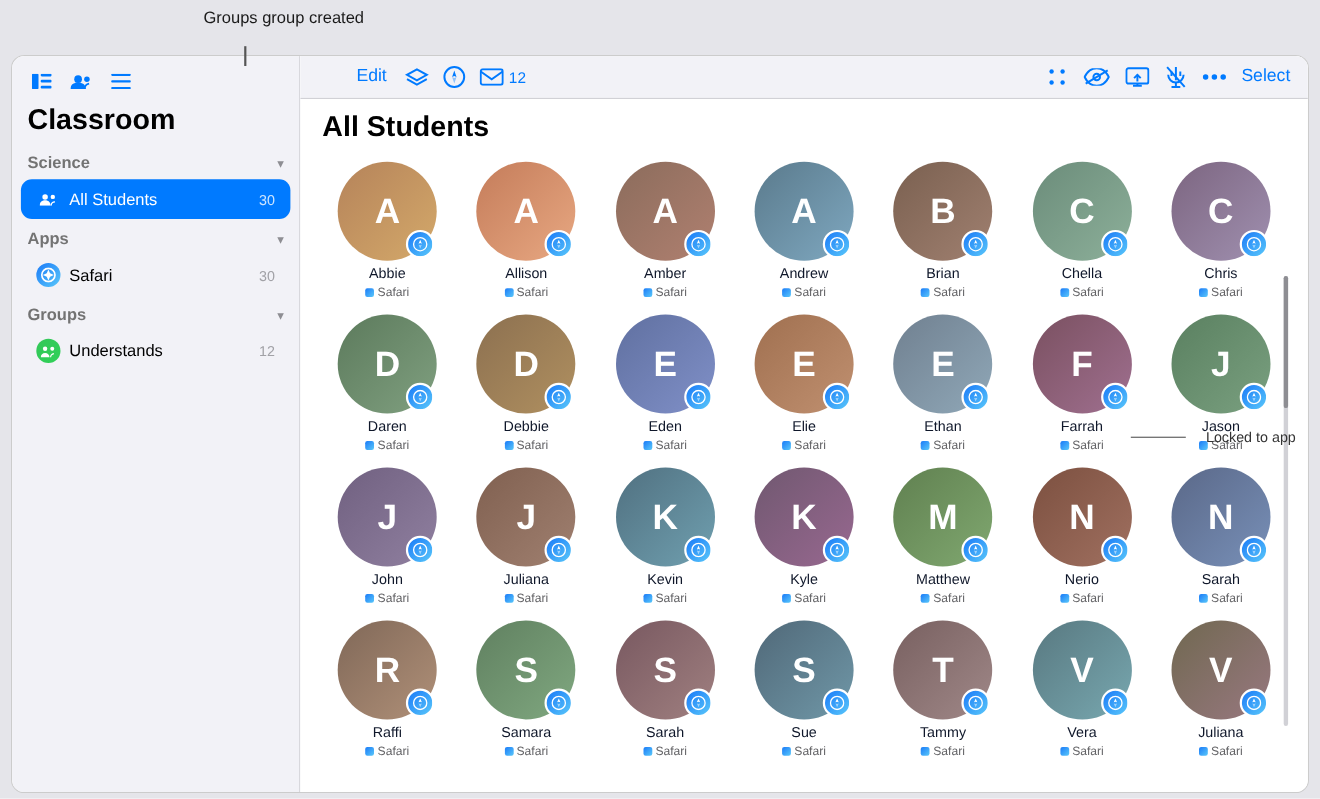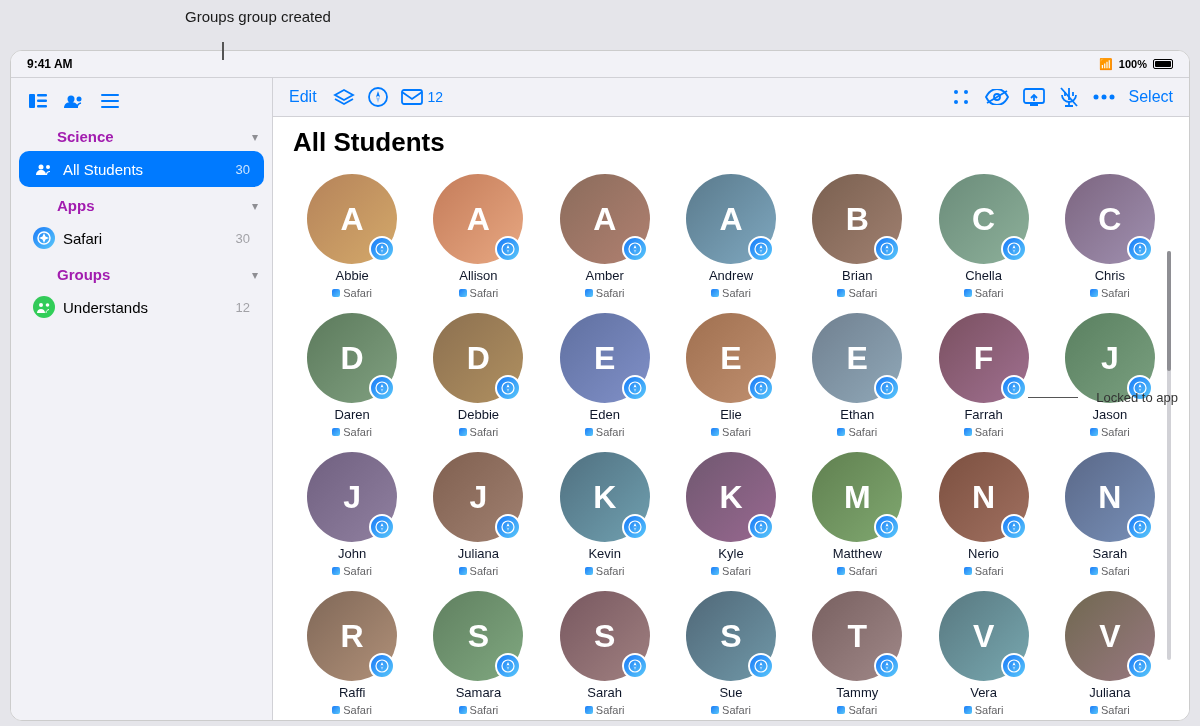--- a/index.html
+++ b/index.html
@@ -109,22 +109,21 @@
 
     .section-header {
       display: flex;
       justify-content: space-between;
       align-items: center;
       padding: 8px 14px 4px;
     }
     .section-title {
       font-size: 15px;
       font-weight: 600;
-      color: #a21caf;
-      margin-left: 32px;
+      color: #737373;
     }
     .section-chevron {
       color: #8e8e93;
       font-size: 12px;
     }
 
     .sidebar-item {
       display: flex;
       align-items: center;
       padding: 7px 14px;
@@ -205,20 +204,21 @@
       display: flex;
       align-items: center;
       gap: 14px;
     }
 
     .edit-btn {
       color: #007aff;
       font-size: 16px;
       cursor: pointer;
       margin-right: 16px;
+      margin-left: 35px;
     }
     .toolbar-icon {
       color: #007aff;
       font-size: 18px;
       cursor: pointer;
       display: flex;
       align-items: center;
       gap: 2px;
     }
     .toolbar-icon.badge {
@@ -392,30 +392,20 @@
     }
   </style>
 </head>
 <body>
 
 <div class="tooltip-label">Groups group created</div>
 <div class="tooltip-arrow"></div>
 
 <div class="ipad-frame">
 
-  <div class="status-bar">
-    <span>9:41 AM</span>
-    <div class="status-right">
-      <span class="wifi-icon">📶</span>
-      <span>100%</span>
-      <div class="battery-body">
-        <div class="battery-fill"></div>
-      </div>
-    </div>
-  </div>
 
   <div class="main-area">
 
     <div class="sidebar">
 
       <div class="sidebar-header">
         <div class="sidebar-icons">
           <div class="sidebar-icon">
             <svg width="18" height="14" viewBox="0 0 18 14" fill="none">
               <rect width="6" height="14" rx="1" fill="#007aff"></rect>
@@ -435,20 +425,21 @@
           <div class="sidebar-icon">
             <svg width="18" height="14" viewBox="0 0 18 14" fill="#007aff">
               <rect width="18" height="2" rx="1"></rect>
               <rect y="6" width="18" height="2" rx="1"></rect>
               <rect y="12" width="18" height="2" rx="1"></rect>
             </svg>
           </div>
         </div>
       </div>
 
+      <div class="sidebar-title" style="padding: 0 14px 8px;">Classroom</div>
 
       <div class="section-header">
         <span class="section-title">Science</span>
         <span class="section-chevron">▾</span>
       </div>
 
       <div class="sidebar-item active">
         <div class="item-icon">
           <svg width="16" height="12" viewBox="0 0 16 12" fill="white">
             <circle cx="5" cy="4" r="2.5"></circle>

